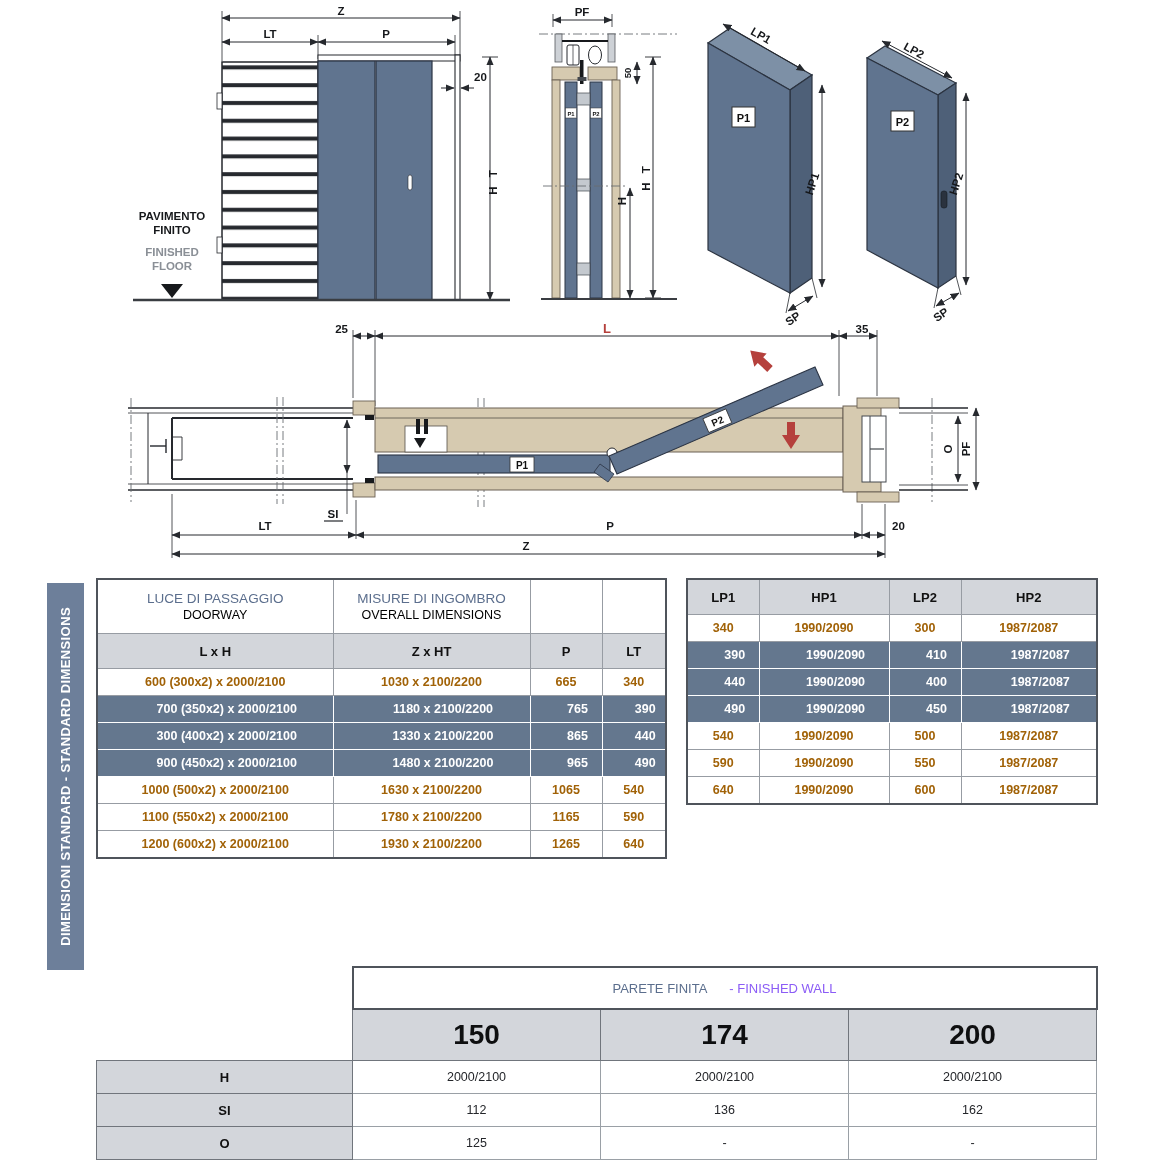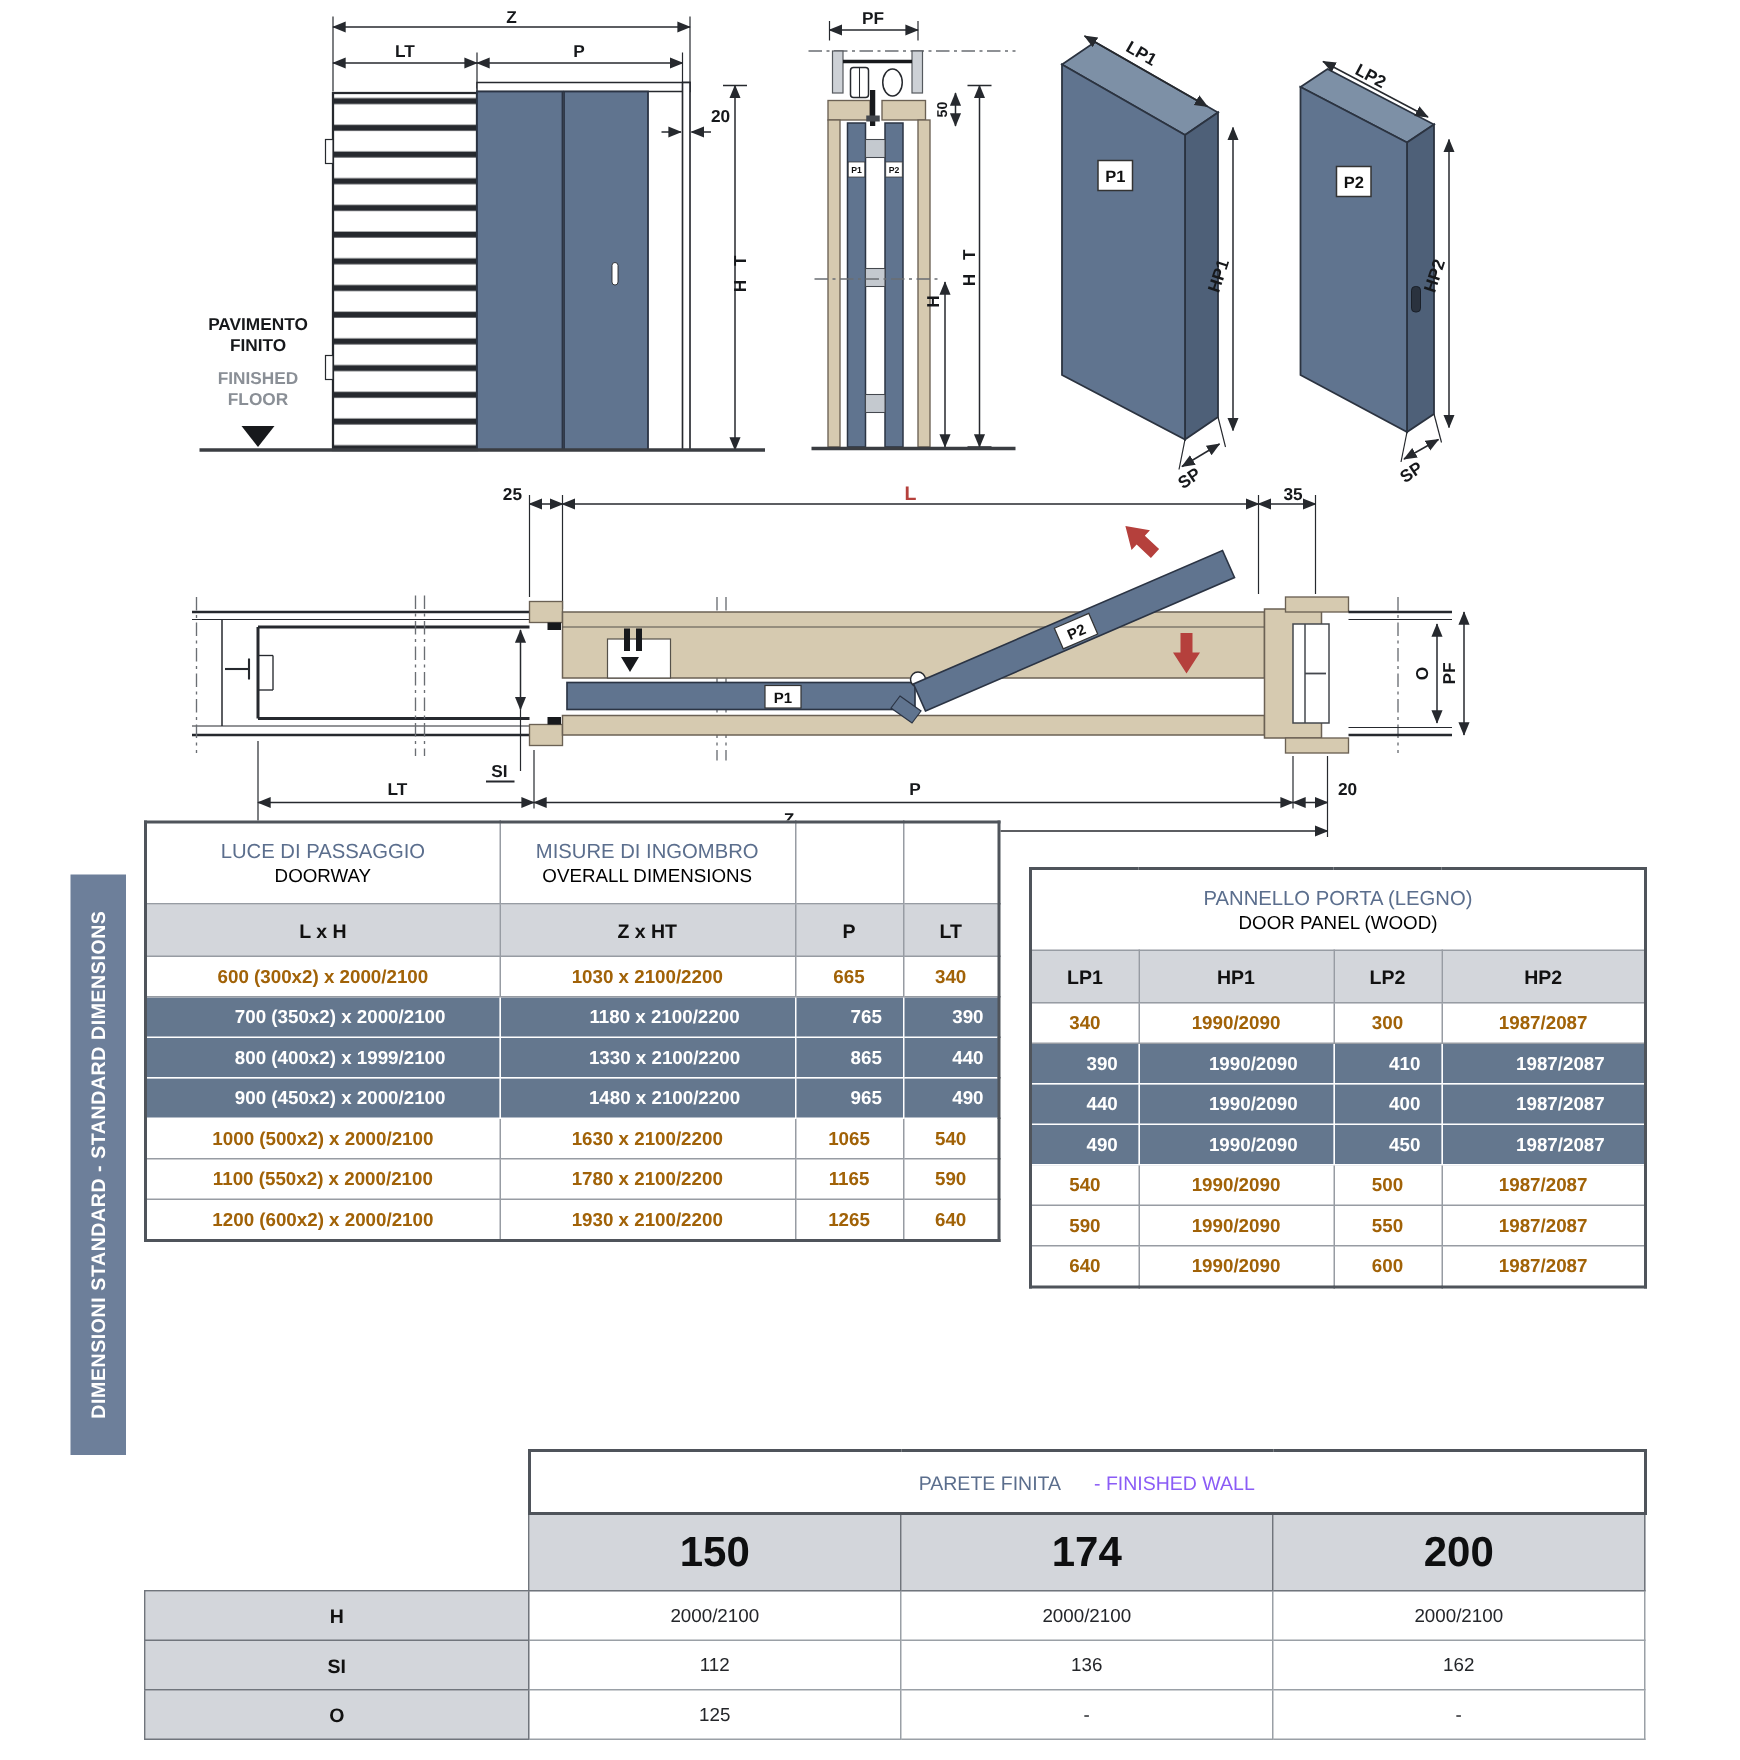--- a/index.html
+++ b/index.html
@@ -275,21 +275,21 @@
   <line x1="742" y1="213" x2="765" y2="213" stroke="#26292e" stroke-width="1" marker-start="url(#arr)" marker-end="url(#arr)"></line>
   <text class="dlab" x="772" y="208">20</text>
   <line x1="52" y1="232" x2="765" y2="232" stroke="#26292e" stroke-width="1" marker-start="url(#arr)" marker-end="url(#arr)"></line>
   <text class="dlab" x="406" y="228" text-anchor="middle">Z</text>
 </svg>
 
 <div class="side-banner">
   <span>DIMENSIONI STANDARD - STANDARD DIMENSIONS</span>
 </div>
 
-<table class="spec" style="left:96px;top:547px">
+<table class="spec" style="left:96px;top:578px">
   <colgroup>
       <col style="width:236px">
       <col style="width:197px">
       <col style="width:72px">
       <col style="width:64px">
     </colgroup>
   <thead>
     <tr>
       <th class="group-th">
         <div class="it">LUCE DI PASSAGGIO</div>
@@ -316,21 +316,21 @@
         <td>665</td>
         <td>340</td>
     </tr>
     <tr class="hl">
       <td>700 (350x2) x 2000/2100</td>
         <td>1180 x 2100/2200</td>
         <td>765</td>
         <td>390</td>
     </tr>
     <tr class="hl">
-      <td>800 (400x2) x 1999/2100</td>
+      <td>300 (400x2) x 2000/2100</td>
         <td>1330 x 2100/2200</td>
         <td>865</td>
         <td>440</td>
     </tr>
     <tr class="hl">
       <td>900 (450x2) x 2000/2100</td>
         <td>1480 x 2100/2200</td>
         <td>965</td>
         <td>490</td>
     </tr>
@@ -356,26 +356,20 @@
 </table>
 
 <table class="spec" style="left:686px;top:578px">
   <colgroup>
       <col style="width:72px">
       <col style="width:130px">
       <col style="width:72px">
       <col style="width:136px">
     </colgroup>
   <thead>
-    <tr>
-      <th class="group-th" colspan="4">
-        <div class="it">PANNELLO PORTA (LEGNO)</div>
-        <div class="en">DOOR PANEL (WOOD)</div>
-      </th>
-    </tr>
     <tr class="colhead">
       <th>LP1</th>
       <th>HP1</th>
       <th>LP2</th>
       <th>HP2</th>
     </tr>
   </thead>
   <tbody>
     <tr>
       <td>340</td>

